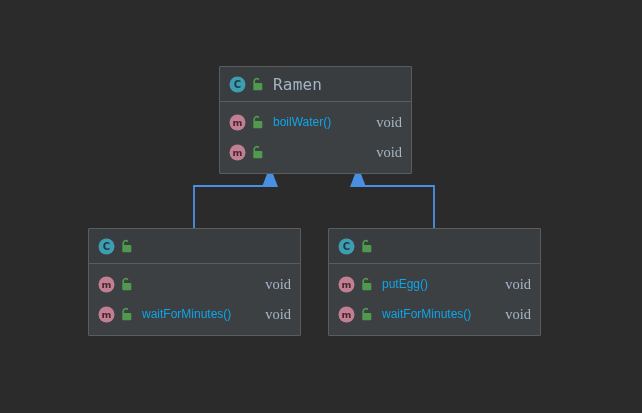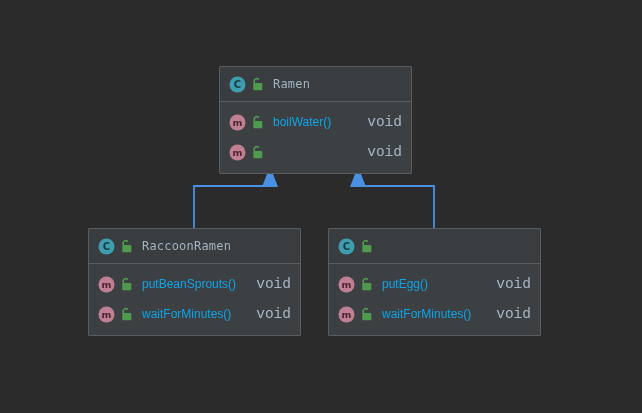--- a/index.html
+++ b/index.html
@@ -61,33 +61,33 @@
     flex: 0 0 auto;
     display: inline-block;
     line-height: 0;
   }
   .icon-class { margin-right: 5px; }
   .icon-method { margin-right: 5px; }
   .icon-lock { margin-right: 9px; }
 
   .class-name {
     font-family: "DejaVu Sans Mono", monospace;
-    font-size: 12px;
+    font-size: 16px;
     color: #a2b4c4;
     letter-spacing: 0.2px;
     white-space: nowrap;
   }
   .member-name {
     font-family: "Liberation Sans", sans-serif;
     font-size: 12px;
     color: #0ea5e9;
     white-space: nowrap;
   }
   .member-type {
-    font-family: Liberation Mono, monospace;
+    font-family: Liberation Serif, serif;
     font-size: 14.5px;
     color: #a6b6c6;
     margin-left: auto;
     padding-left: 6px;
     white-space: nowrap;
   }
 </style>
 </head>
 <body>
 
@@ -164,37 +164,35 @@
           <circle cx="8.5" cy="8.5" r="8" fill="#3c9eb0"></circle>
           <text x="8.5" y="12.3" text-anchor="middle" font-family="DejaVu Sans, sans-serif" font-size="10" font-weight="bold" fill="#1d3a42">C</text>
         </svg>
       </span>
       <span class="icon icon-lock">
         <svg width="13" height="15" viewBox="0 0 13 15" xmlns="http://www.w3.org/2000/svg">
           <path d="M3.2 6.2 V4.1 a2.6 2.6 0 0 1 4.6 -1.5" fill="none" stroke="#4f9a4f" stroke-width="1.7"></path>
           <rect x="2.3" y="6.1" width="9" height="7.2" rx="0.8" fill="#4f9a4f"></rect>
         </svg>
       </span>
-      <span class="class-name">RaccoonRamen</span>
     </div>
     <div class="uml-body">
       <div class="uml-row">
         <span class="icon icon-method">
           <svg width="17" height="17" viewBox="0 0 17 17" xmlns="http://www.w3.org/2000/svg">
             <circle cx="8.5" cy="8.5" r="8" fill="#c07f92"></circle>
             <text x="8.5" y="12.3" text-anchor="middle" font-family="DejaVu Sans, sans-serif" font-size="9.5" font-weight="bold" fill="#4a2731">m</text>
           </svg>
         </span>
         <span class="icon icon-lock">
           <svg width="13" height="15" viewBox="0 0 13 15" xmlns="http://www.w3.org/2000/svg">
             <path d="M3.2 6.2 V4.1 a2.6 2.6 0 0 1 4.6 -1.5" fill="none" stroke="#4f9a4f" stroke-width="1.7"></path>
             <rect x="2.3" y="6.1" width="9" height="7.2" rx="0.8" fill="#4f9a4f"></rect>
           </svg>
         </span>
-        <span class="member-name">putBeanSprouts()</span>
         <span class="member-type">void</span>
       </div>
       <div class="uml-row">
         <span class="icon icon-method">
           <svg width="17" height="17" viewBox="0 0 17 17" xmlns="http://www.w3.org/2000/svg">
             <circle cx="8.5" cy="8.5" r="8" fill="#c07f92"></circle>
             <text x="8.5" y="12.3" text-anchor="middle" font-family="DejaVu Sans, sans-serif" font-size="9.5" font-weight="bold" fill="#4a2731">m</text>
           </svg>
         </span>
         <span class="icon icon-lock">

